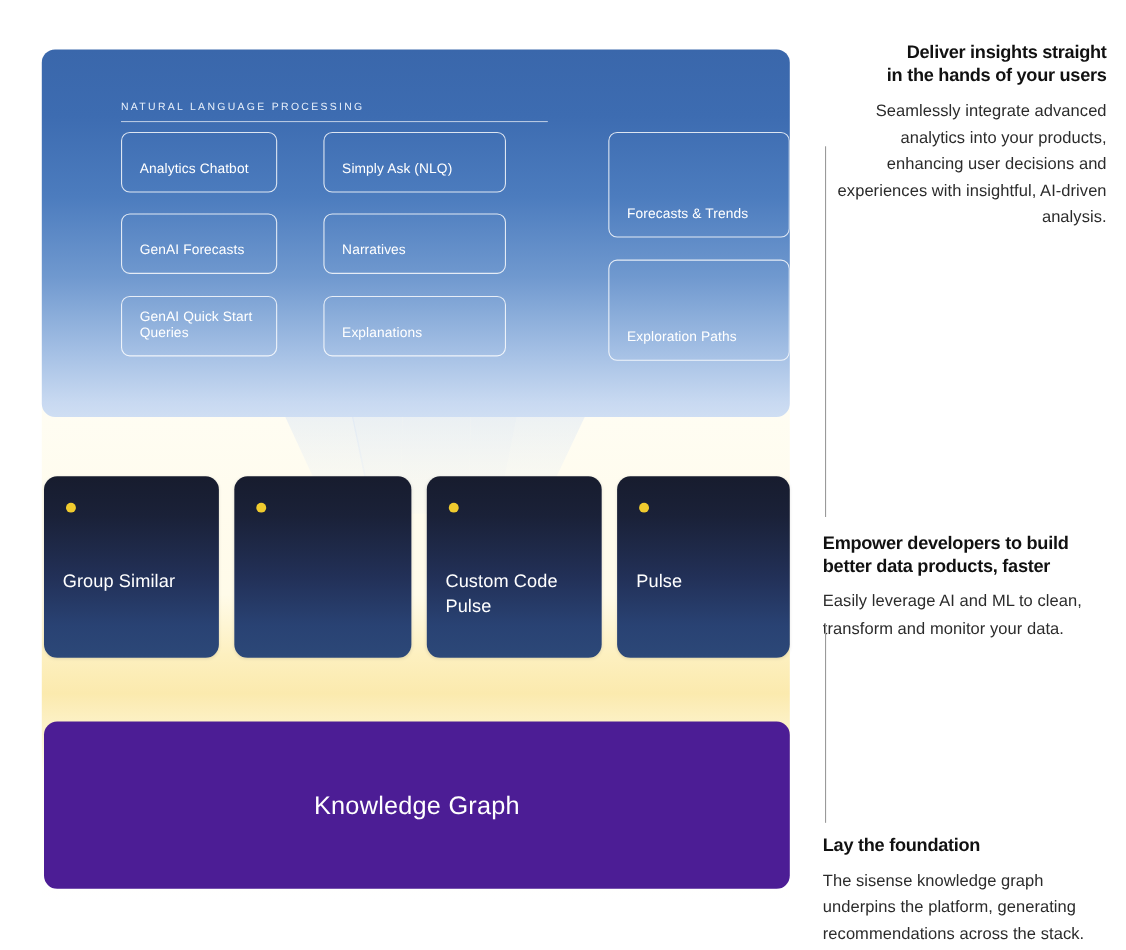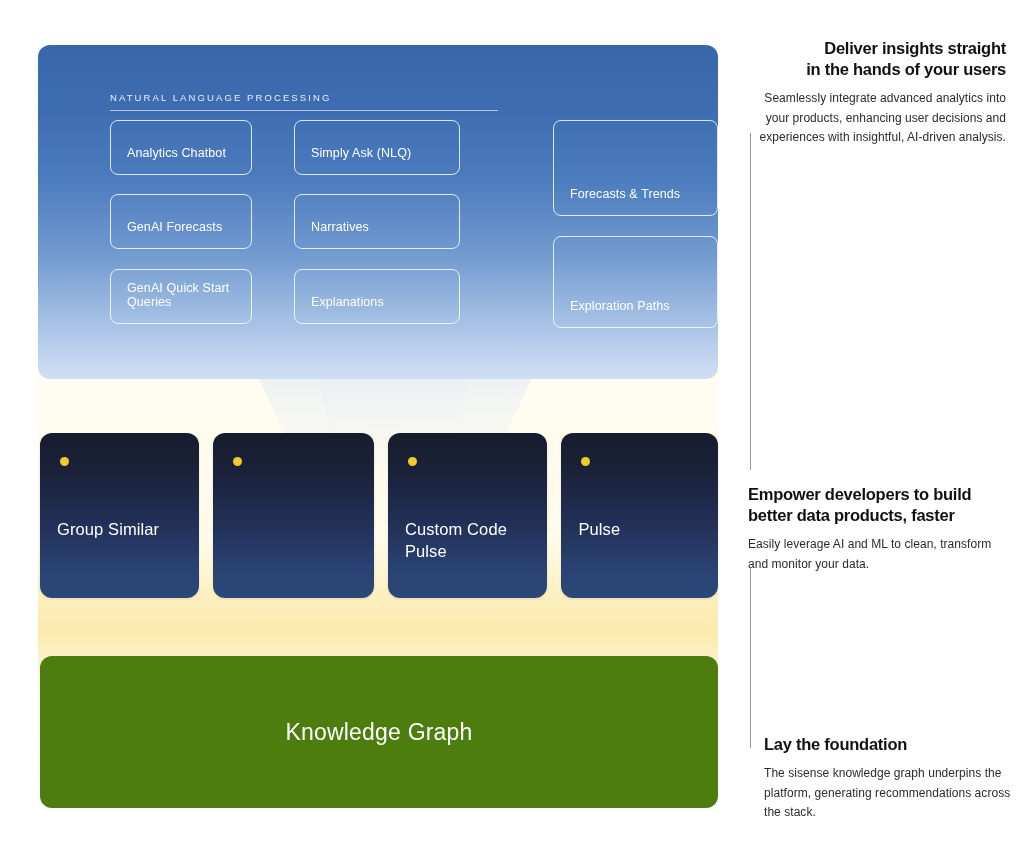--- a/index.html
+++ b/index.html
@@ -184,21 +184,21 @@
   .dc-w4 { width: 160px; }
 
   
   .kg-bar {
     position: absolute;
     left: 2px;
     top: 611px;
     width: 678px;
     height: 152px;
     border-radius: 12px;
-    background: #4d7c0f;
+    background: #4c1d95;
     display: flex;
     align-items: center;
     justify-content: center;
   }
   .kg-label {
     color: #ffffff;
     font-size: 23px;
     font-weight: 400;
     letter-spacing: 0.2px;
   }
@@ -219,29 +219,29 @@
   }
   .section h2 {
     font-size: 16.5px;
     font-weight: 700;
     line-height: 1.28;
     color: #111111;
     letter-spacing: -0.25px;
   }
   .section p {
     margin-top: 9px;
-    font-size: 12px;
+    font-size: 15px;
     line-height: 1.62;
     color: #2b2b2b;
     letter-spacing: 0.05px;
   }
 
   .sec-1 { top: 38px; text-align: right; }
   .sec-2 { top: 484px; }
-  .sec-3 { top: 734px; margin-left: 16px; }
+  .sec-3 { top: 759px; }
 
   .divider {
     position: absolute;
     left: 2px;
     width: 1px;
     background: #9a9a9a;
   }
   .div-1 { top: 133px; height: 337px; }
   .div-2 { top: 568px; height: 180px; }
 </style>

